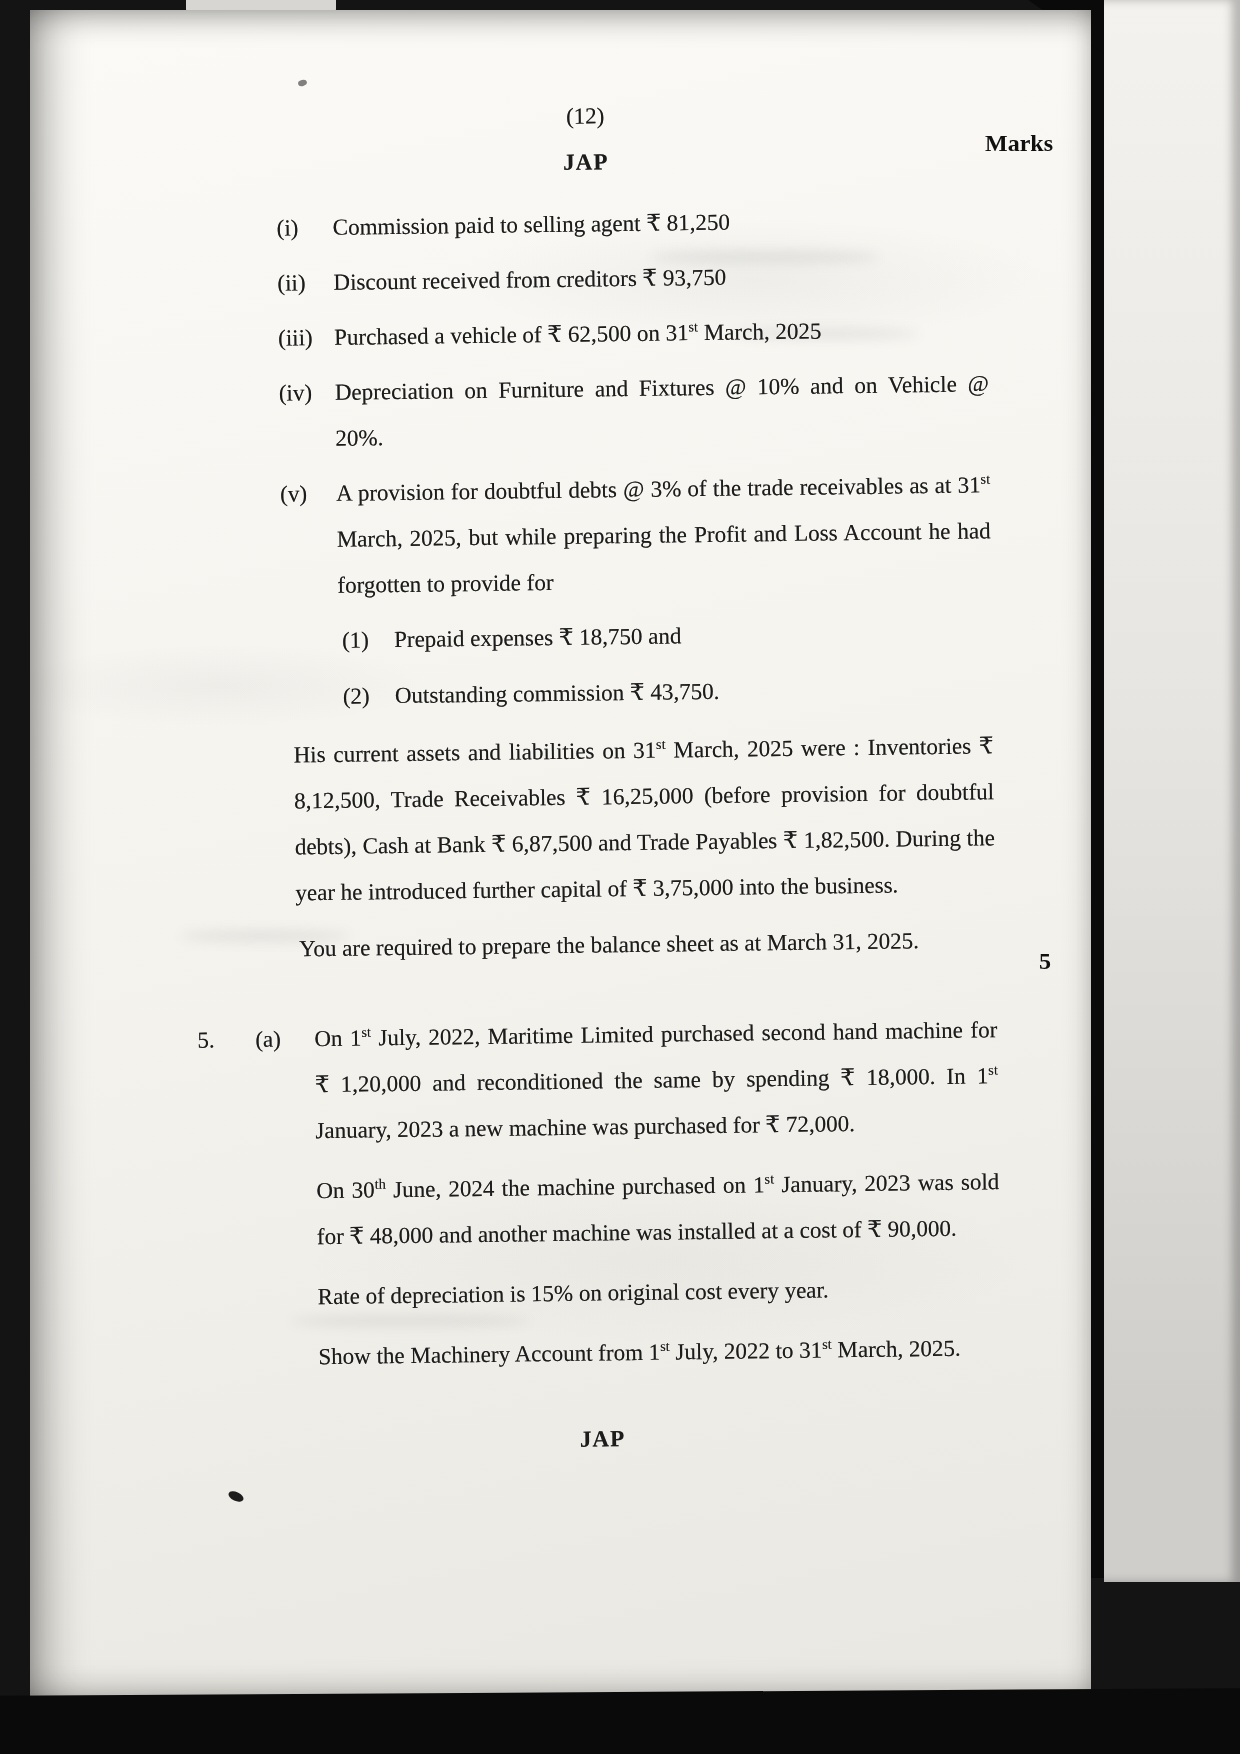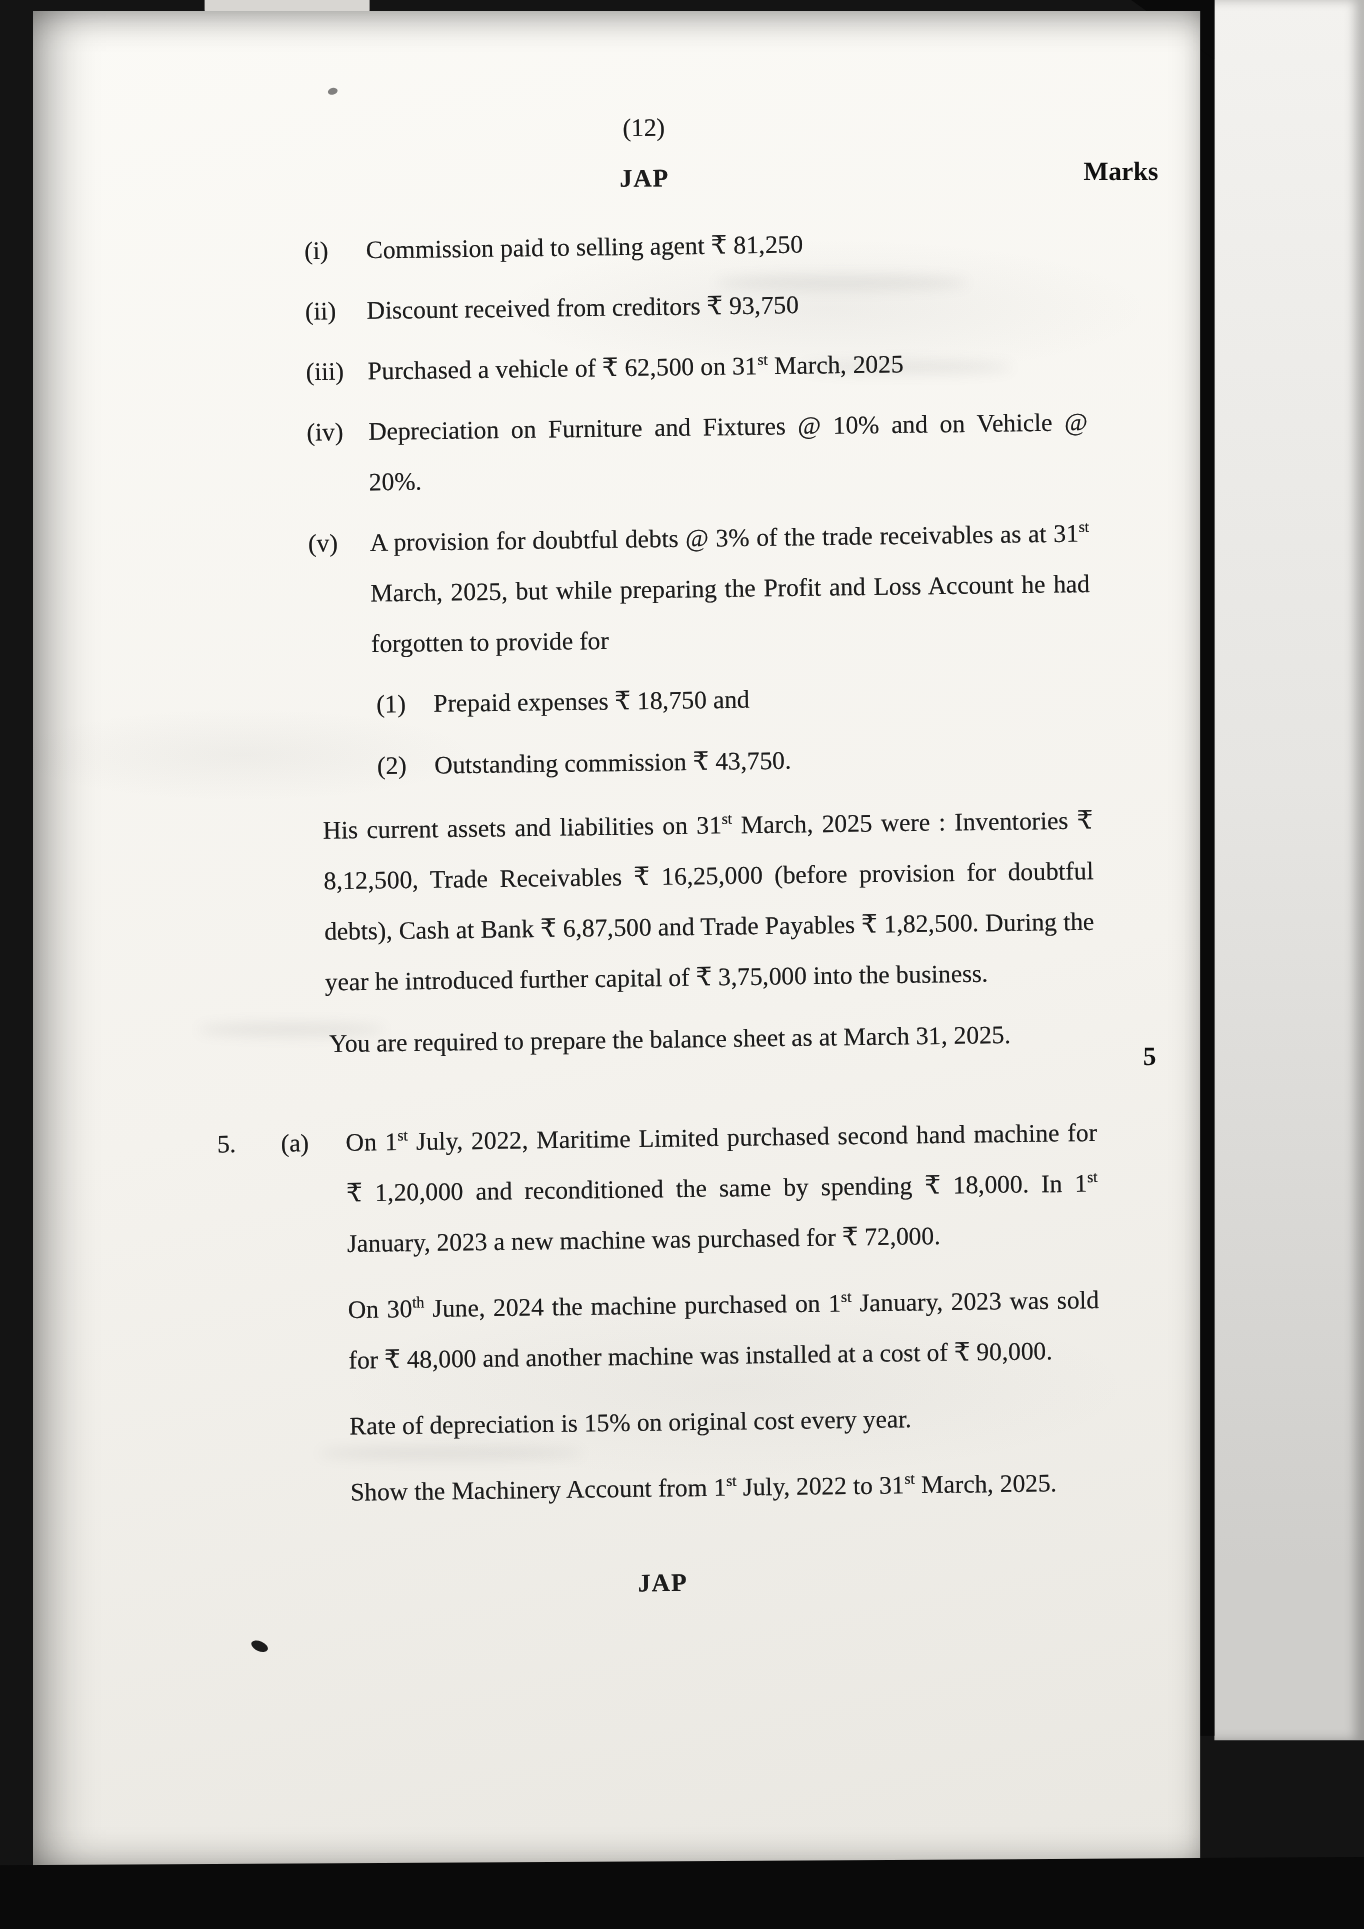--- a/index.html
+++ b/index.html
@@ -74,21 +74,21 @@
     transform-origin: 60px 0;
     font-size: 23px;
     line-height: 2.0;
     color: #1c1c1c;
     text-shadow: 0 0 0.4px rgba(20,20,20,0.55);
   }
   .page-number { text-align: center; margin-bottom: 0; }
   .paper-code  { text-align: center; font-weight: bold; letter-spacing: 1px; margin-bottom: 16px; }
 
   .marks-label {
-    position: absolute; right: 38px; top: 134px;
+    position: absolute; right: 38px; top: 120px;
     font-weight: bold; font-size: 24px; color: #101010;
   }
   .q5-marks {
     position: absolute; right: 40px; top: 938px;
     font-weight: bold; font-size: 24px; color: #101010;
   }
 
   .item { display: flex; margin: 0 0 9px 90px; }
   .item-label { flex: 0 0 56px; }
   .item-text { flex: 1; text-align: justify; }

